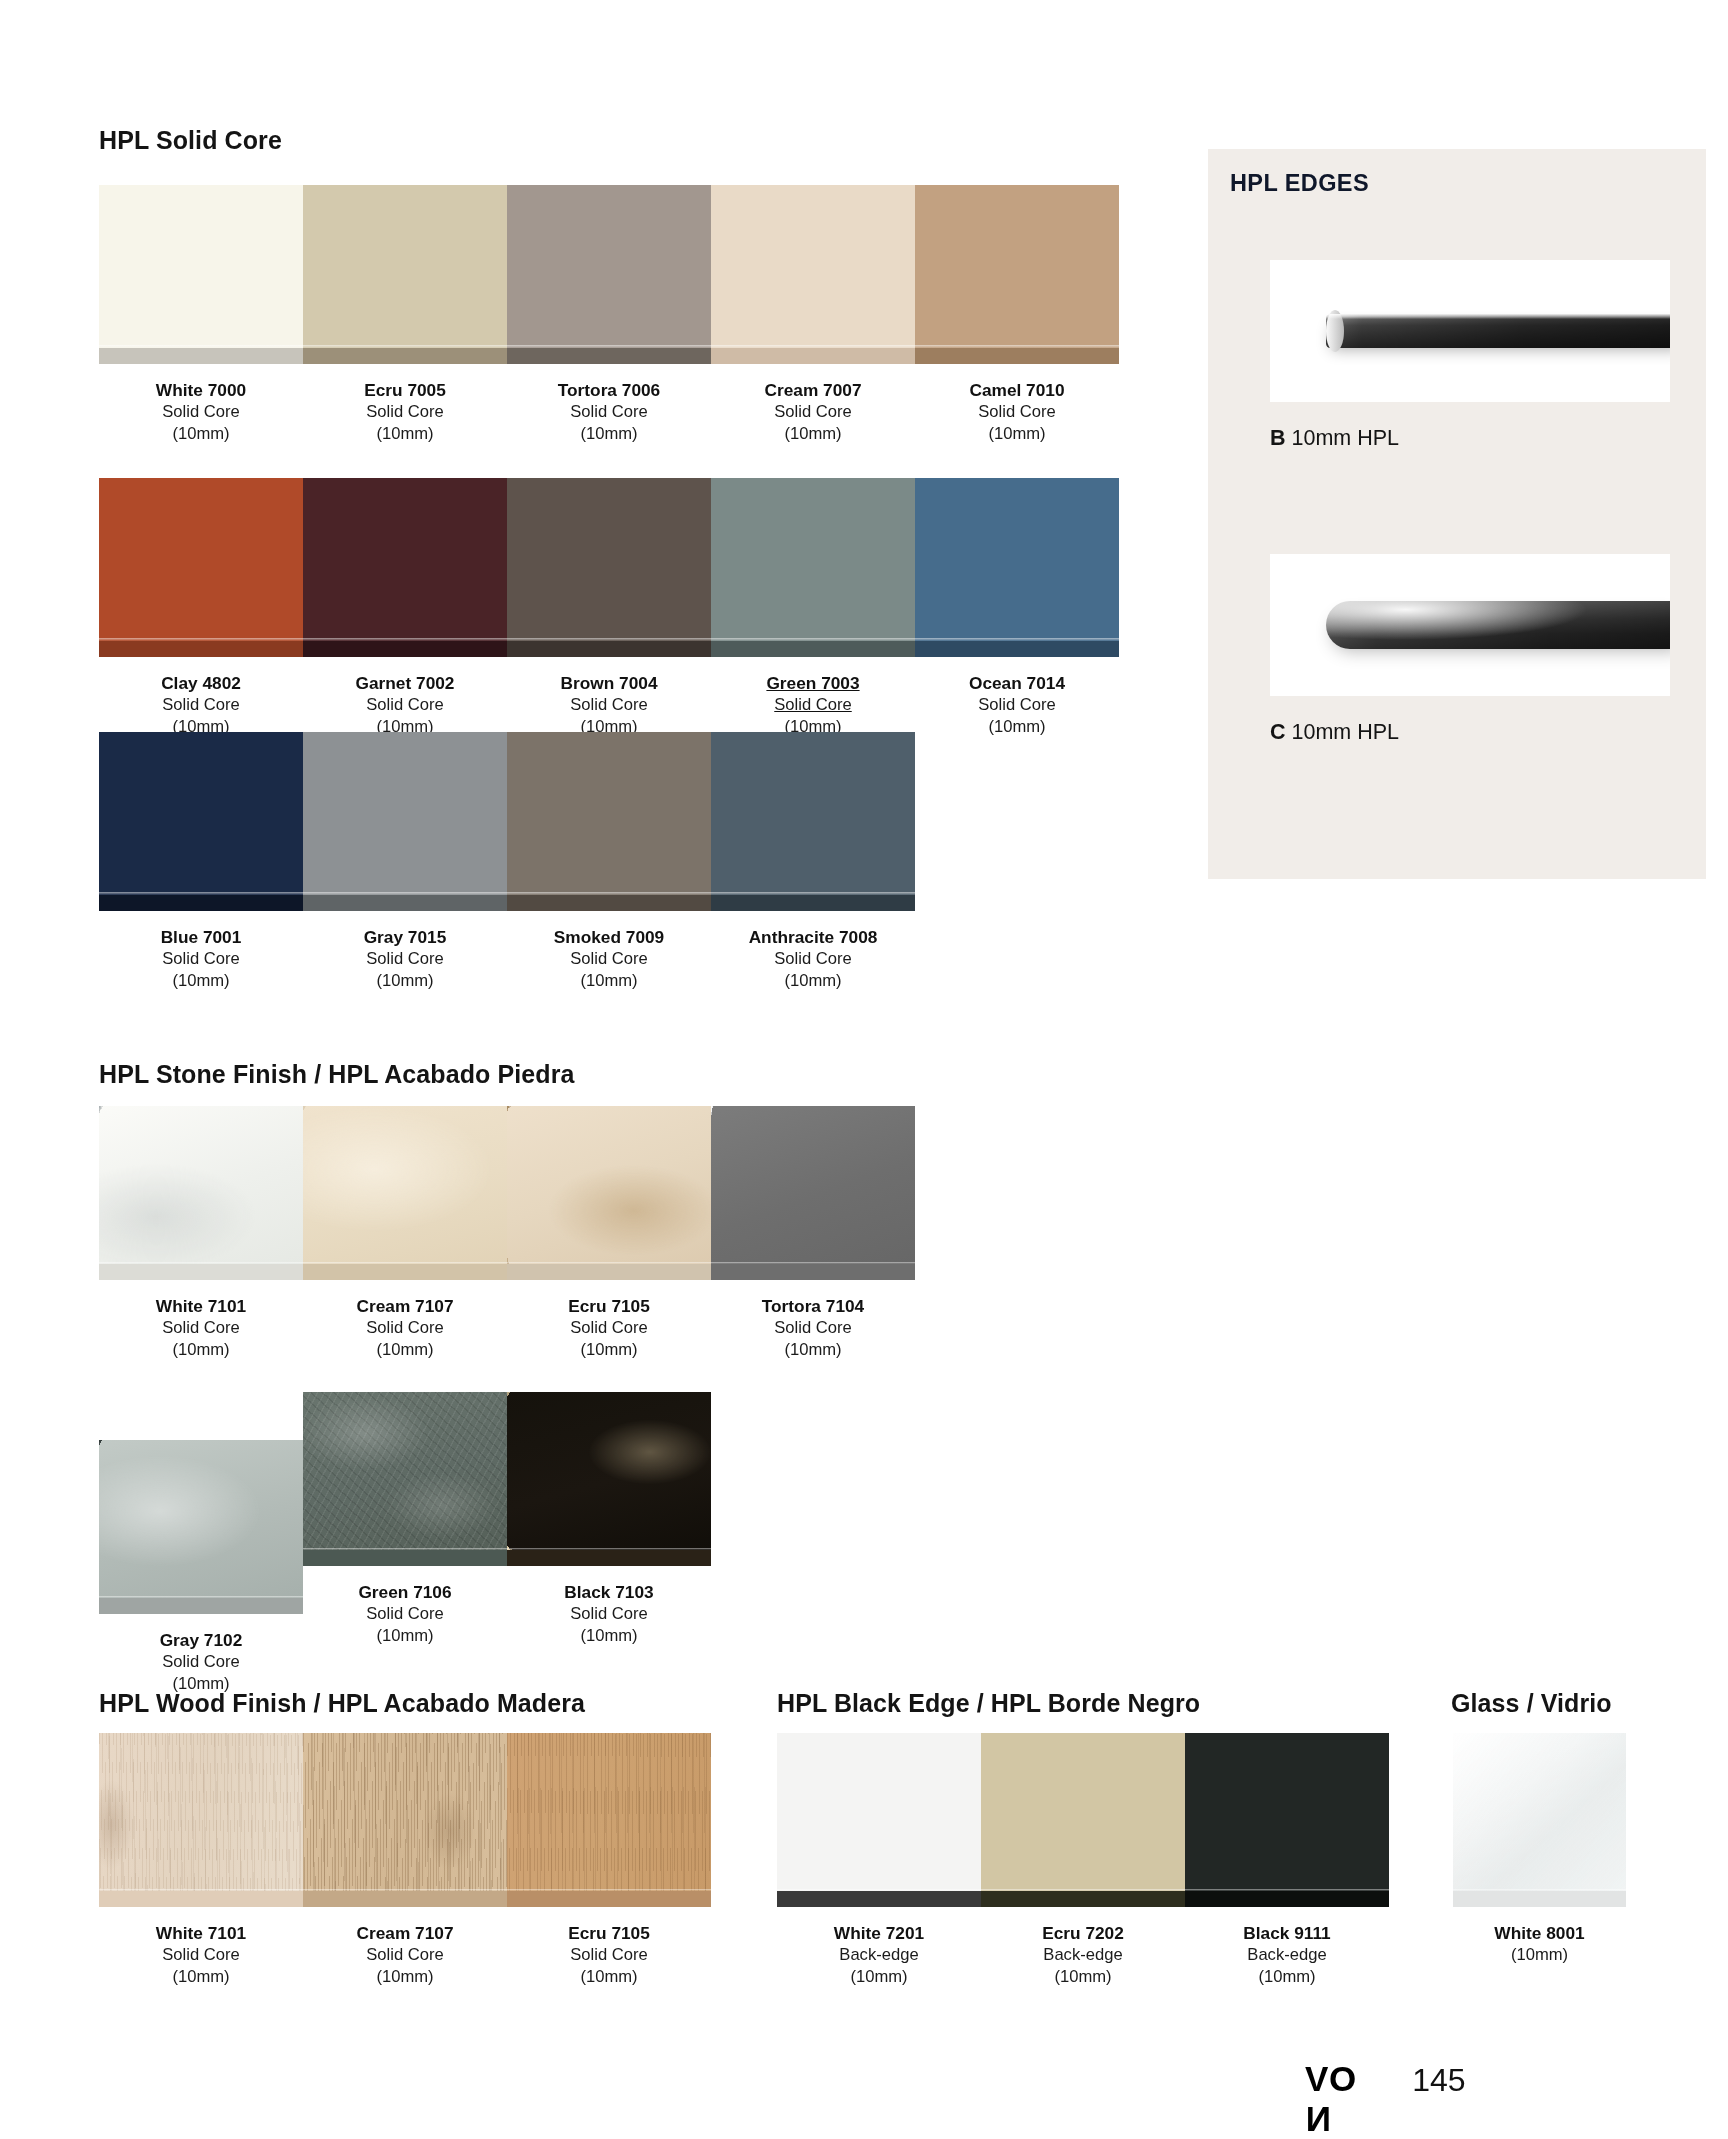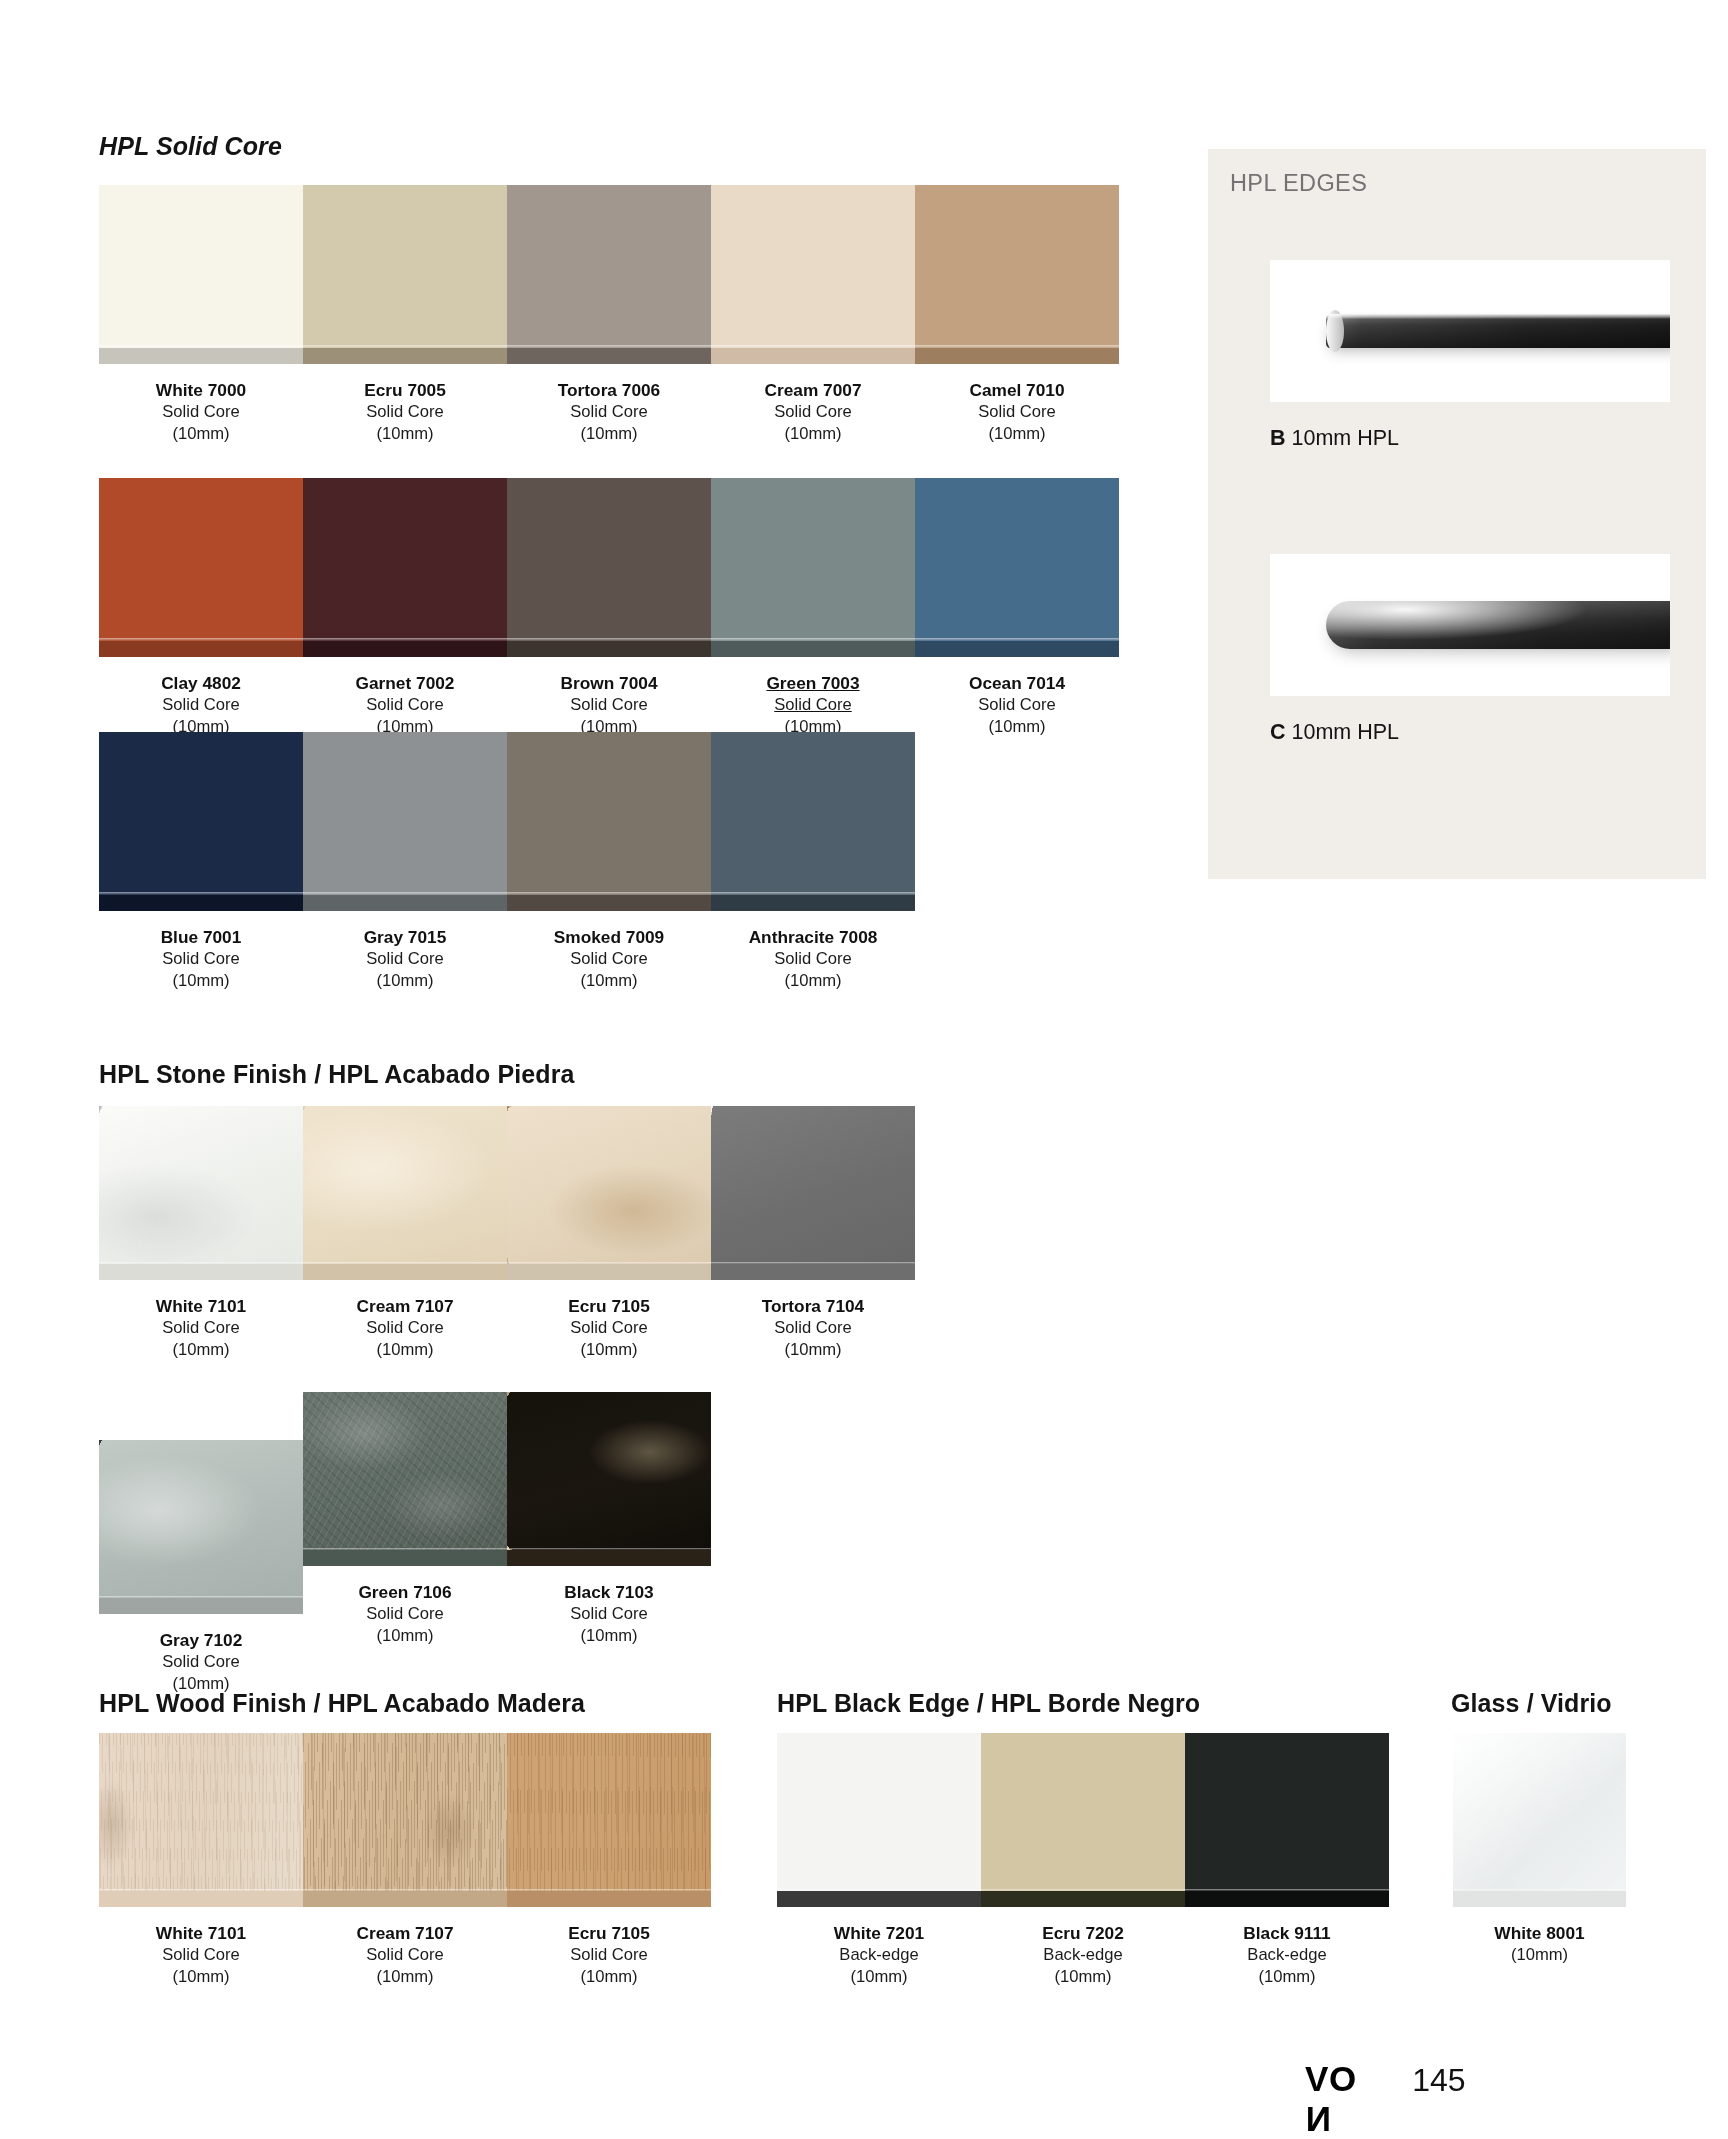--- a/index.html
+++ b/index.html
@@ -24,21 +24,21 @@
   .chip .lip{position:absolute;left:0;right:0;bottom:0;height:9%;}
   .chip .hl{position:absolute;left:0;right:0;bottom:9%;height:1.6%;
             background:linear-gradient(to bottom,rgba(255,255,255,.55),rgba(255,255,255,0));}
   .caption{padding-top:15px;text-align:center;line-height:1.30;}
   .cap-name{font-size:17.3px;font-weight:700;color:#111;display:block;}
   .cap-sub{font-size:16.6px;font-weight:400;color:#1b1b1b;display:block;}
   .cap-mm{font-size:16.6px;font-weight:400;color:#1b1b1b;display:block;}
 
   
   .edges-panel{position:absolute;background:#F1EDE9;}
-  .edges-title{position:absolute;font-size:23.5px;font-weight:400;letter-spacing:0.4px;color:#737373;}
+  .edges-title{position:absolute;font-size:23.5px;font-weight:700;letter-spacing:0.4px;color:#0f172a;}
   .edge-box{position:absolute;background:#fff;overflow:hidden;}
   .edge-label{position:absolute;font-size:21.5px;font-weight:400;color:#141414;white-space:nowrap;}
   .edge-label b{font-weight:700;}
 
   
   .slabB{position:absolute;left:14%;right:-4%;top:38%;height:24%;
     border-radius:4.2px 0 0 4.2px;
     background:
       linear-gradient(to bottom,
         #f6f6f6 0%, #eaeaea 7%, #9d9d9d 16%,
@@ -68,21 +68,21 @@
   .brand{font-size:35px;font-weight:800;letter-spacing:0.7px;color:#000;
          display:inline-flex;align-items:baseline;flex-direction:column;}
   .brand .flip{display:inline-block;transform:scaleX(-1);}
   .pageno{font-size:32px;font-weight:400;color:#111;}
 </style>
 </head>
 <body>
 
 <div class="page">
 
-  <div class="sec-title" style="left:99px;top:132px;font-style:italic;">HPL Solid Core</div>
+  <div class="sec-title" style="left:99px;top:126px;">HPL Solid Core</div>
 
   <div class="row" id="sc-row-0" style="left:99px;top:185px;">
       <div class="cell" style="width: 204px;">
         <div class="chip" style="width: 204px; height: 179px;">
           <div class="face" style="background: rgb(247, 245, 234);"></div>
           <div class="hl"></div>
           <div class="lip" style="background: linear-gradient(rgb(199, 196, 187), rgb(199, 196, 187));"></div>
         </div>
         <div class="caption">
           <span class="cap-name">White 7000</span>

